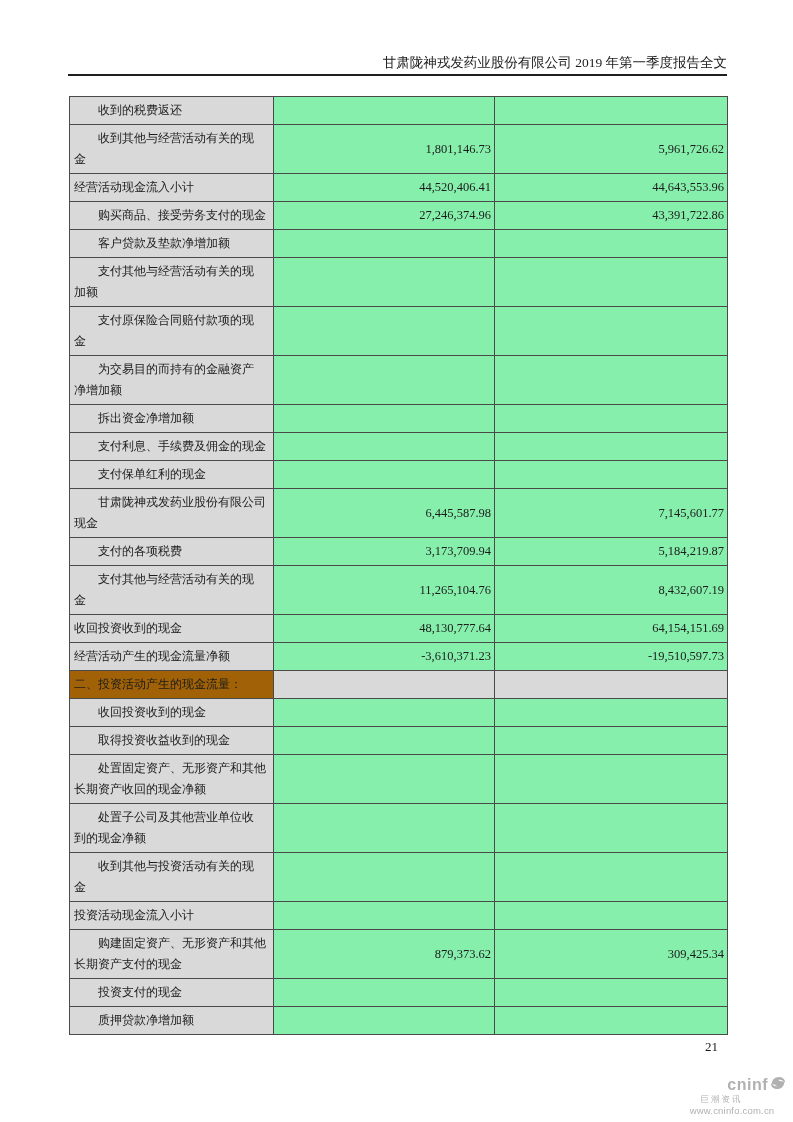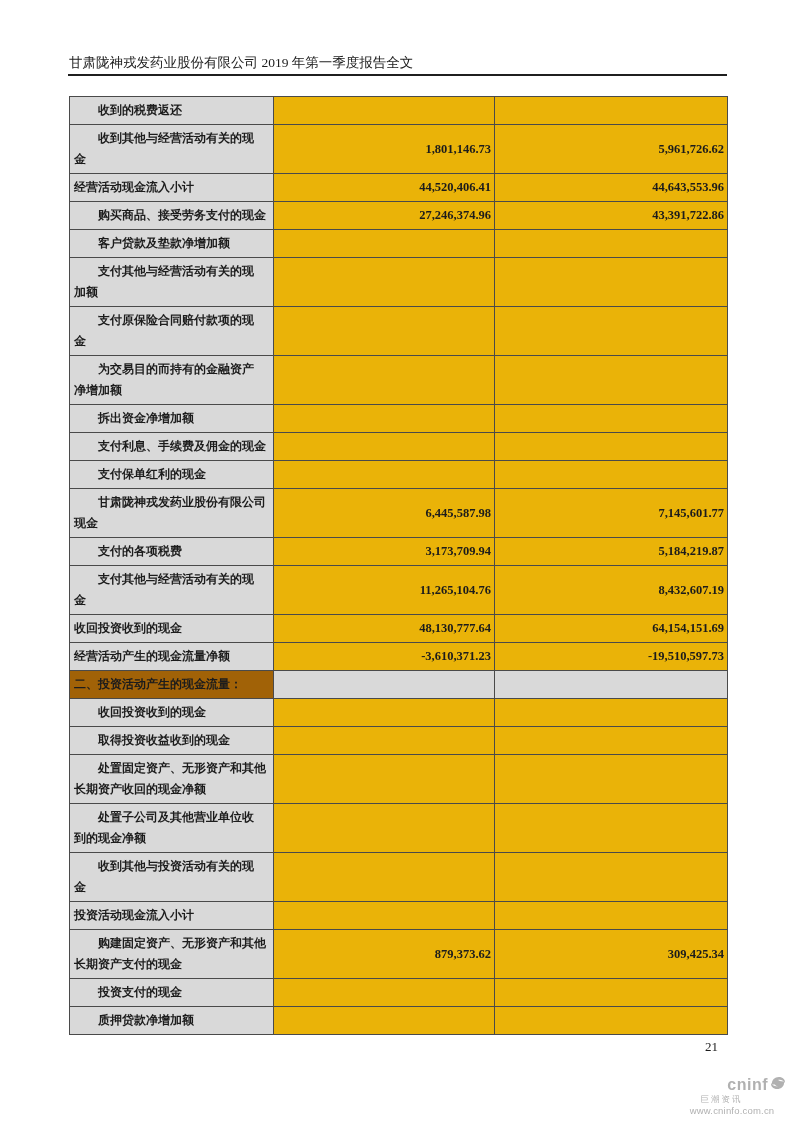--- a/index.html
+++ b/index.html
@@ -6,47 +6,47 @@
   body {
     width: 793px; height: 1122px;
     position: relative;
     background: #ffffff;
     font-family: "Liberation Serif", "DejaVu Serif", serif;
     color: #1c1c1c;
     overflow: hidden;
   }
   .header-title {
     position: absolute; top: 54px; left: 69px; width: 658px;
-    font-size: 13.5px; line-height: 18px;
+    text-align: right; font-size: 13.5px; line-height: 18px;
     white-space: nowrap;
   }
   .header-rule {
     position: absolute; top: 74px; left: 68px; width: 659px; height: 2px;
     background: #1f1f1f;
   }
   table.doc-table {
     position: absolute; top: 96px; left: 69px; width: 658px;
-    border-collapse: collapse; table-layout: fixed; font-weight: bold;
+    border-collapse: collapse; table-layout: fixed;
   }
   .doc-table td {
     border: 1px solid #4a4a4a;
     vertical-align: middle;
     overflow: hidden;
   }
   .doc-table td.label {
     background: #d9d9d9;
     font-size: 12px;
     line-height: 21px;
     padding: 3px 2px 3px 4px;
     white-space: pre;
   }
   .doc-table td.label.indent { text-indent: 2em; }
   .doc-table tr.section td { background: #a16207; }
   .doc-table td.num {
-    background: #eab308;
+    background: #86efac;
     font-size: 12.5px;
     line-height: 21px;
     text-align: right;
     padding: 3px 3px 3px 2px;
     white-space: nowrap;
   }
   .doc-table tr.section td.num { background: #d9d9d9; }
   .page-number {
     position: absolute; top: 1039px; right: 75px;
     font-size: 13px;

